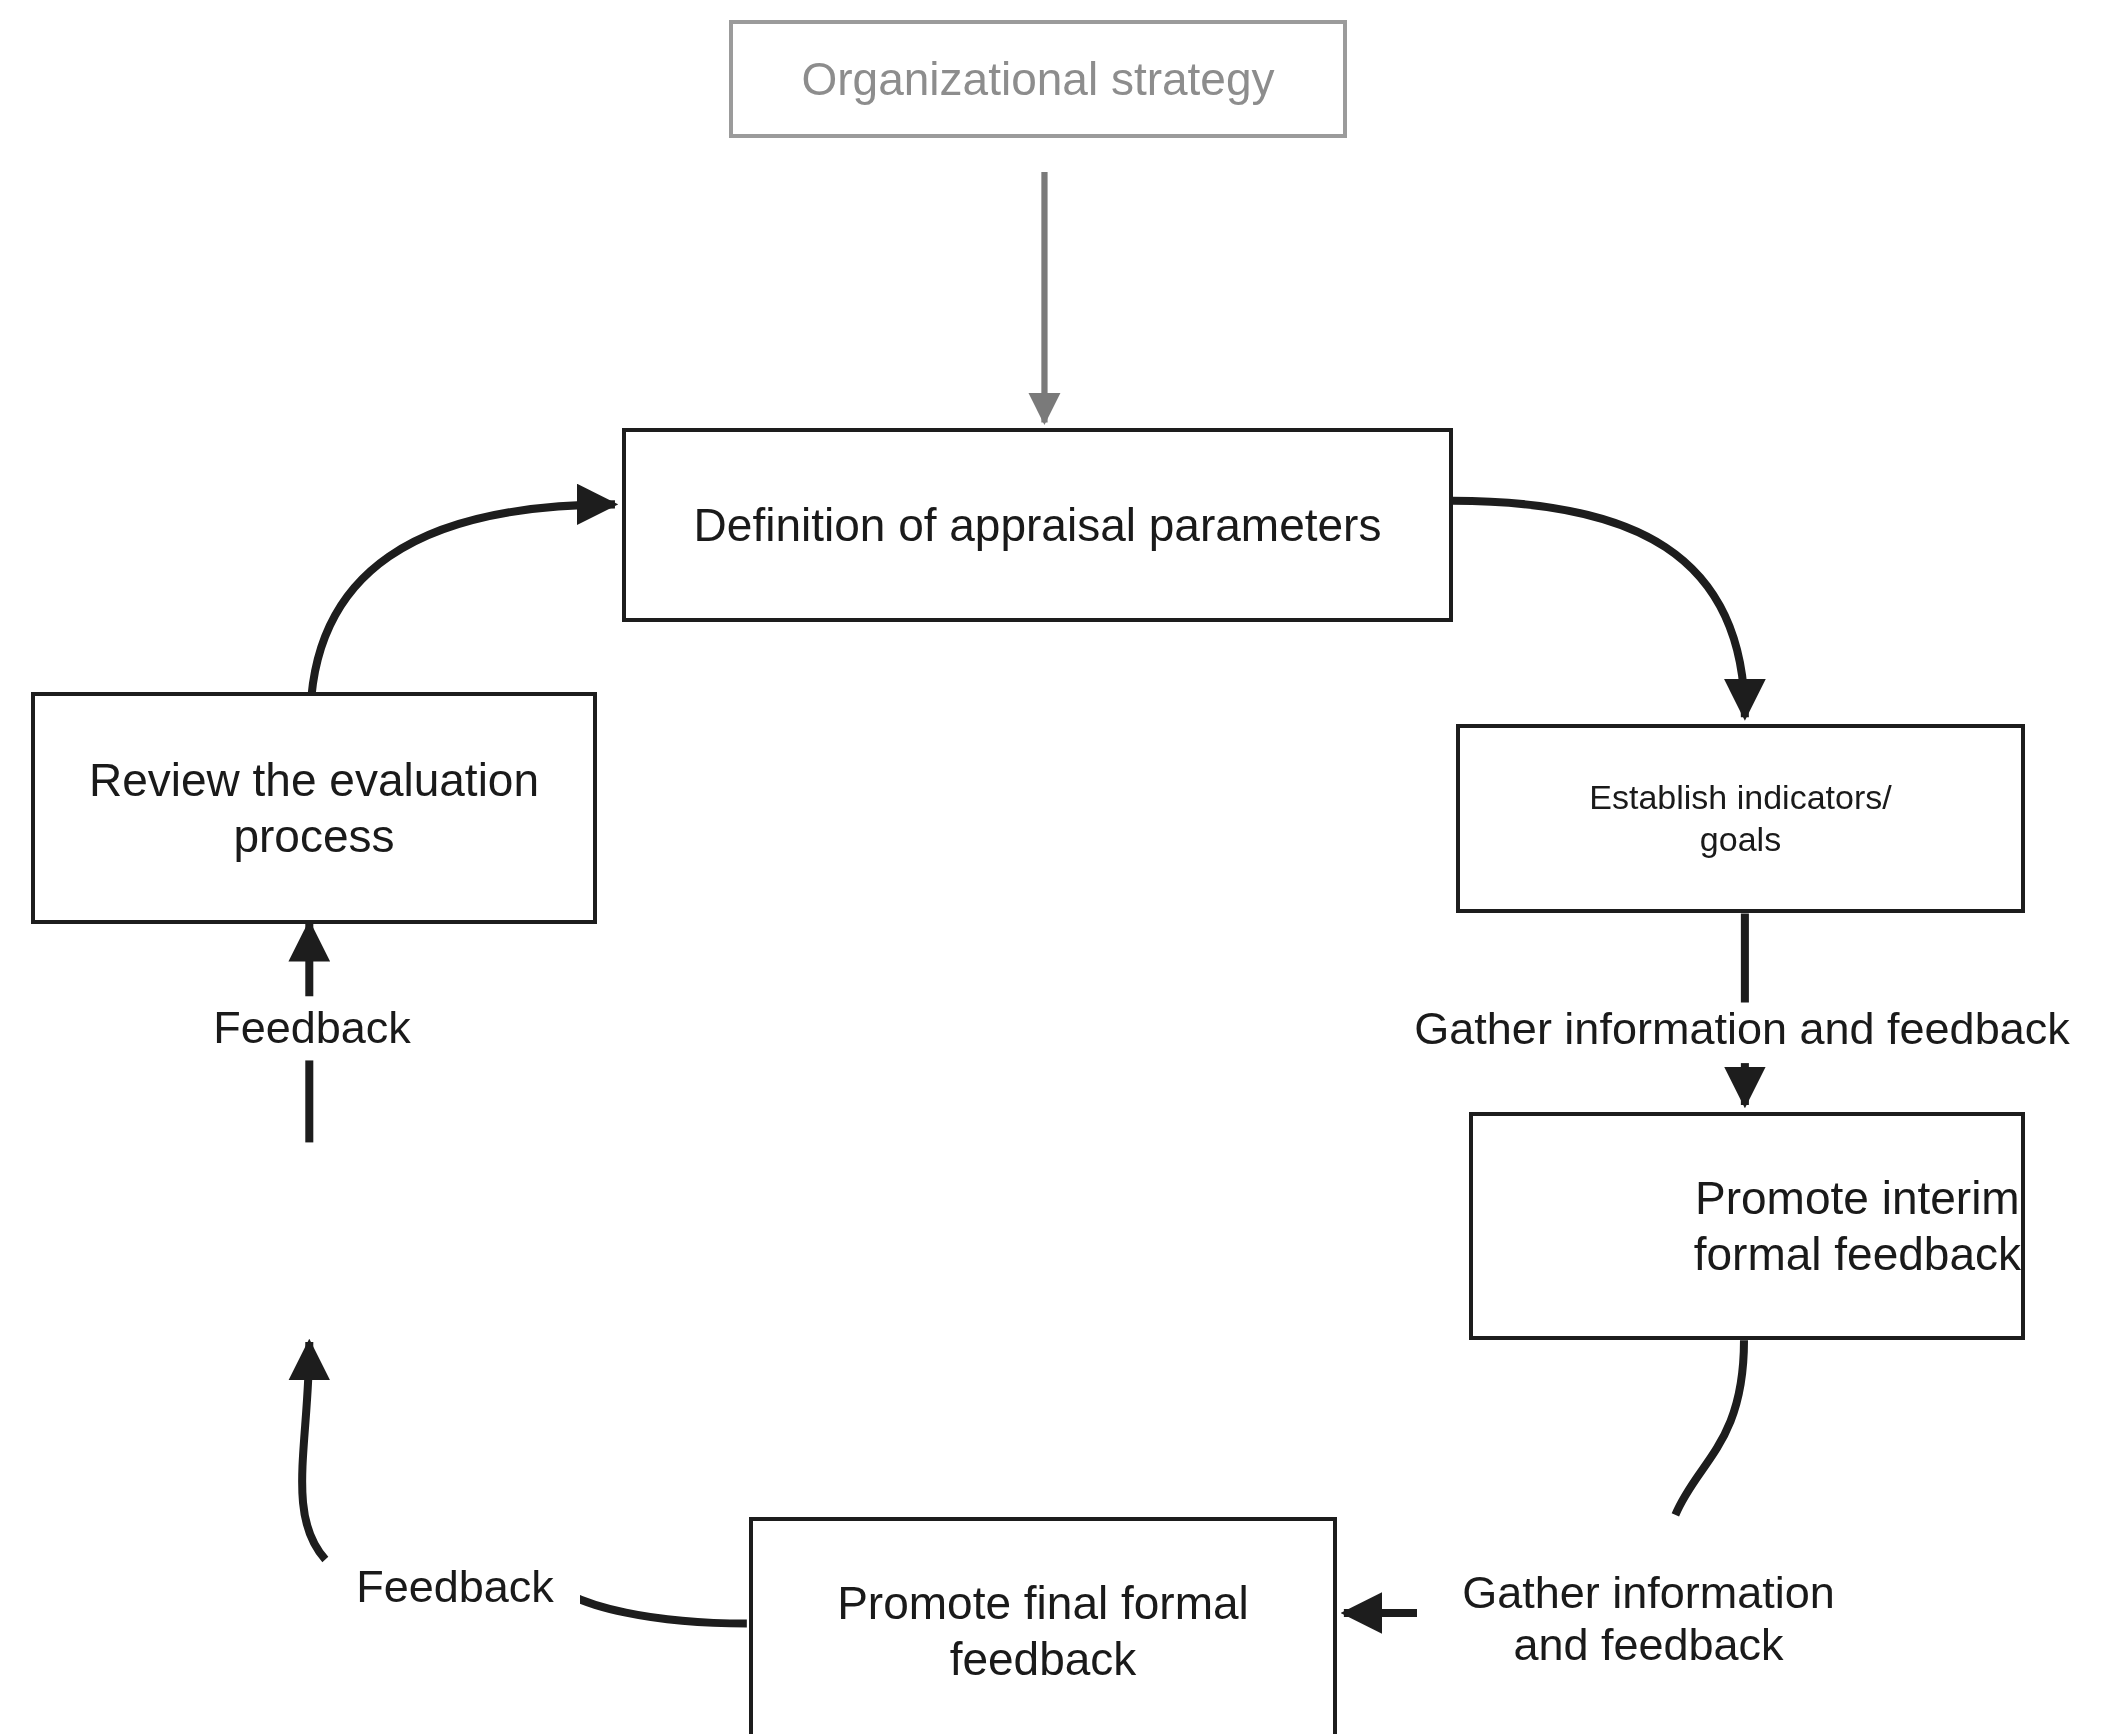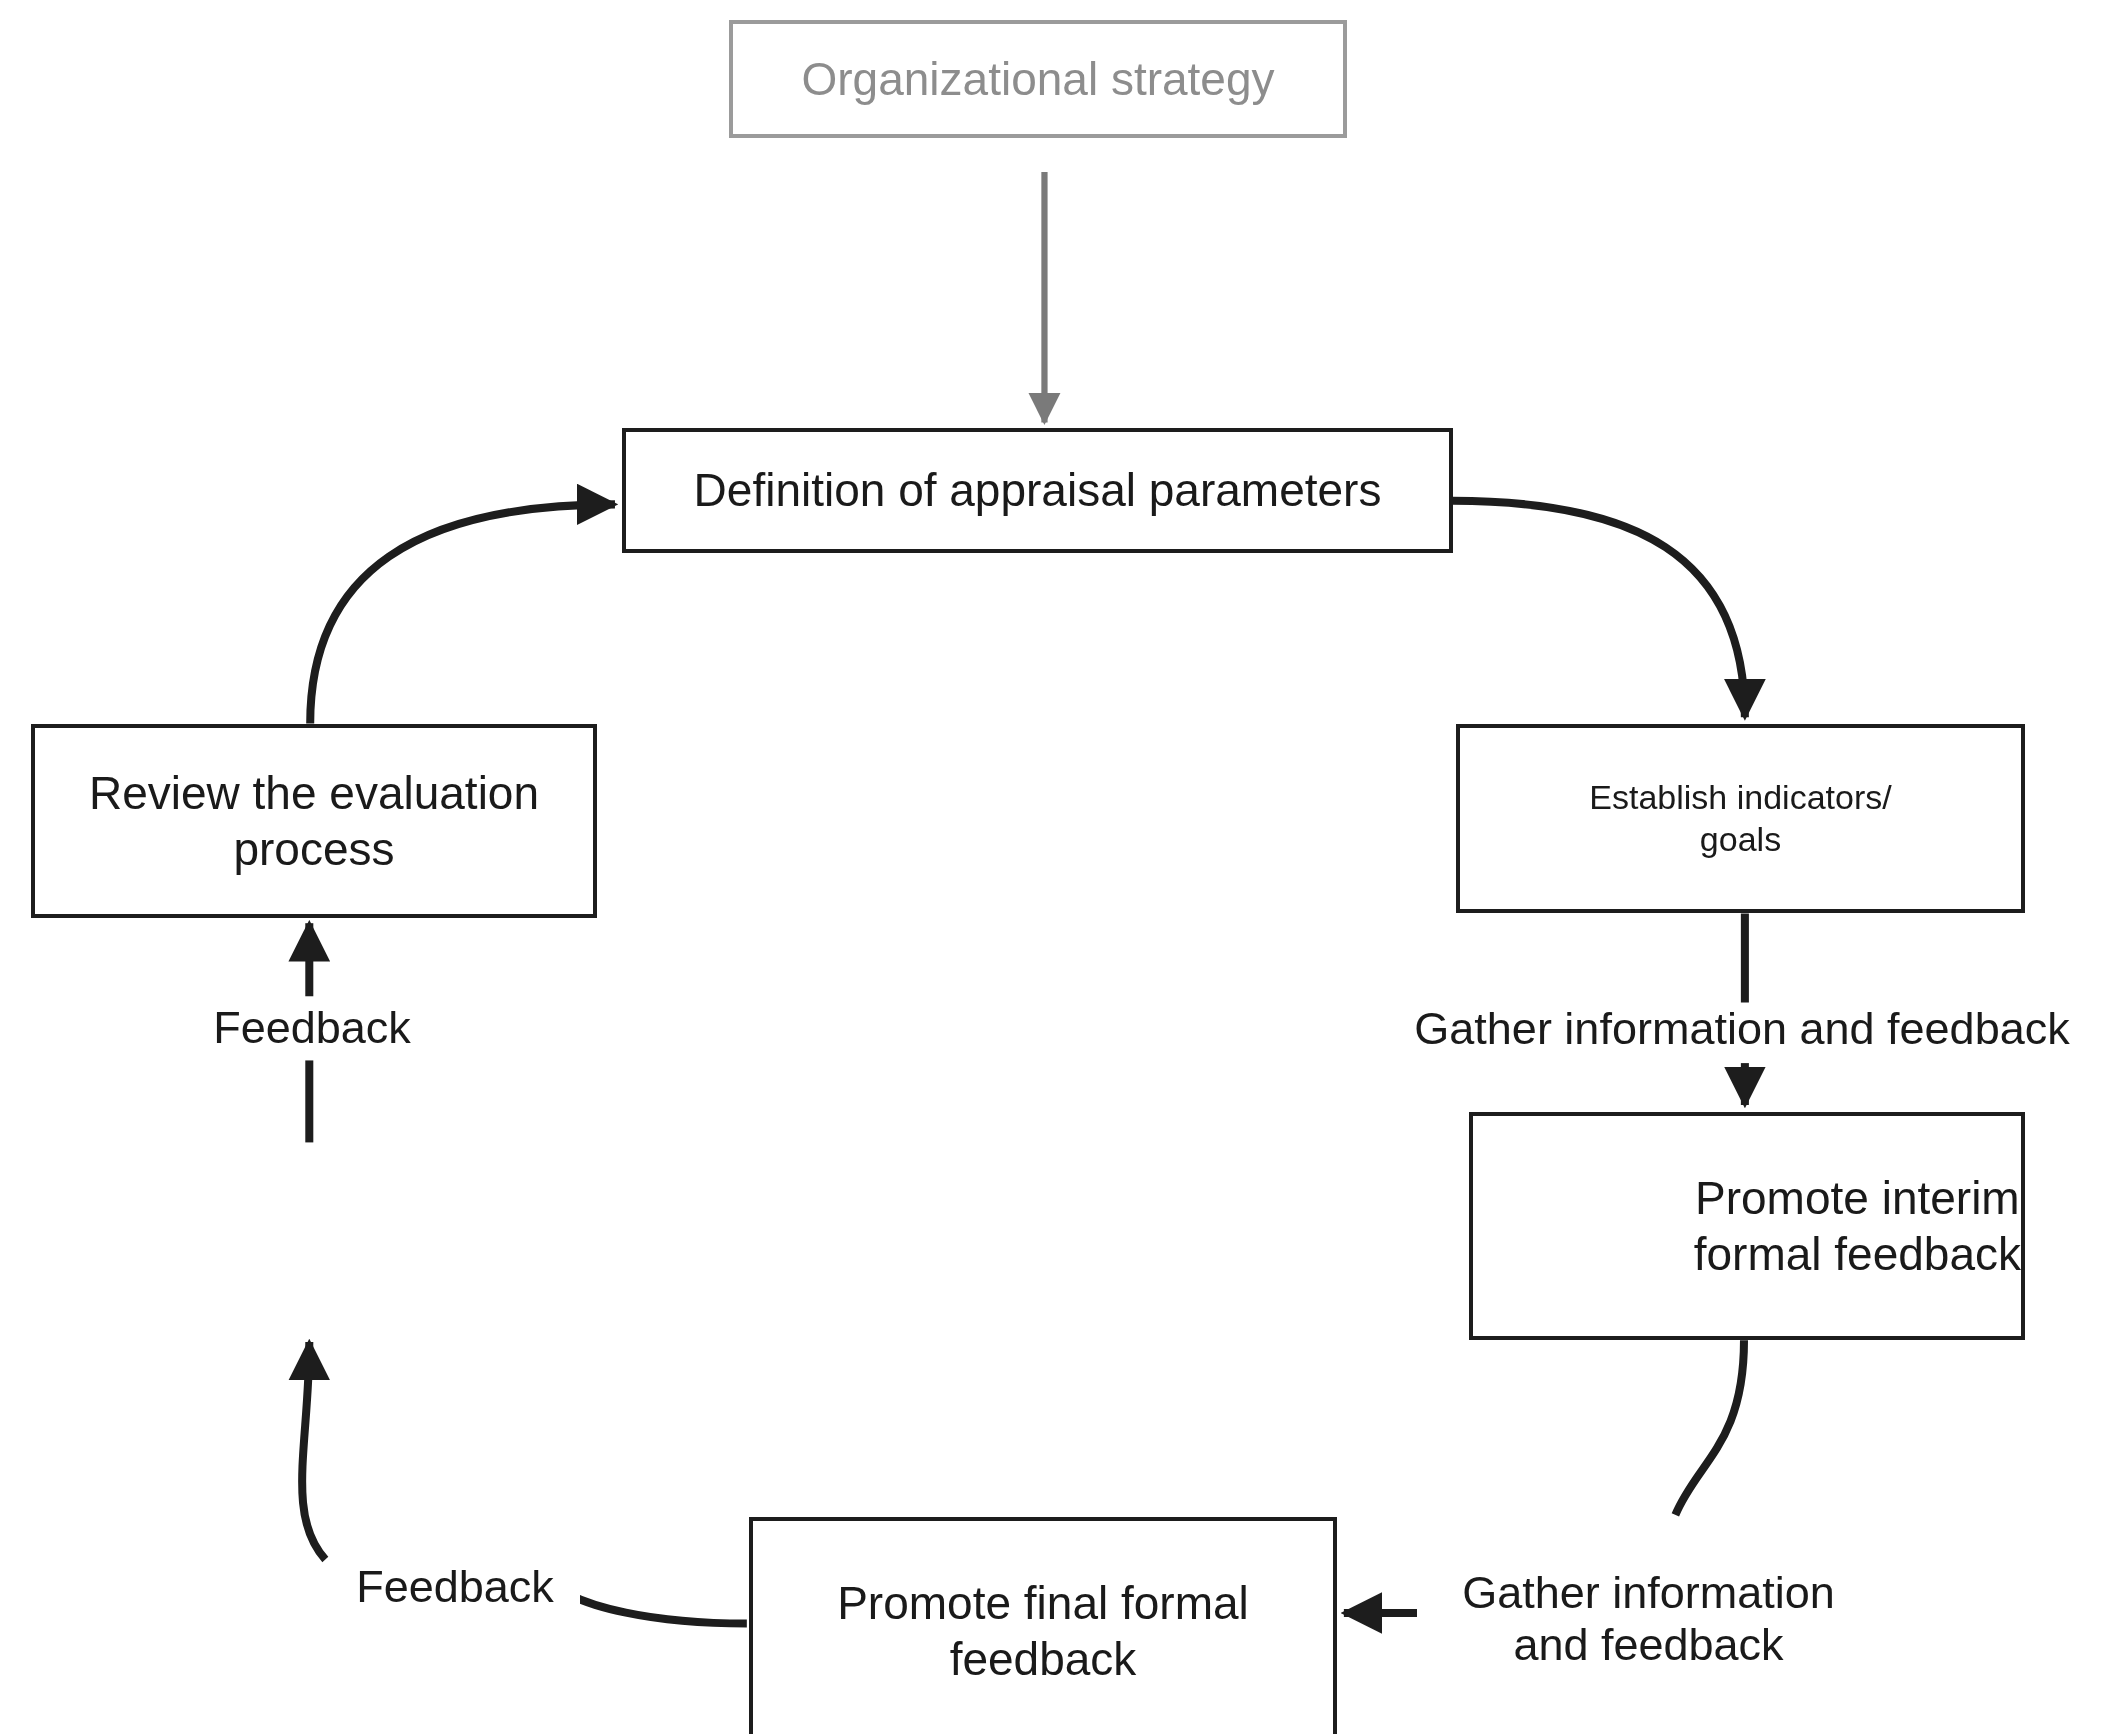--- a/index.html
+++ b/index.html
@@ -26,25 +26,25 @@
     text-align:center;
     color:#1a1a1a;
     line-height:1.22;
     white-space:pre-line;
     z-index:3;
   }
   .node.black{ border:4.5px solid #1d1d1d; }
   .node.gray { border:4.5px solid #9b9b9b; color:#8d8d8d; }
 
   #node-strategy{ left:729px;  top:19.6px;   width:618px; height:118px; font-size:46px; }
-  #node-definition{ left:622px; top:428px; width:831px; height:125px; font-size:46px; }
+  #node-definition{ left:622px; top:428px; width:831px; height:194px; font-size:46px; }
   #node-indicators{ left:1456px; top:724px; width:569px; height:189px; font-size:34px; }
   #node-interim{ left:1469px; top:1112px; width:556px; height:228px; font-size:46px;justify-content:flex-end; }
   #node-final{ left:749px; top:1517px; width:588px; height:228px; font-size:46px; }
-  #node-review{ left:31px; top:724px; width:566px; height:194px; font-size:46px; }
+  #node-review{ left:31px; top:692px; width:566px; height:232px; font-size:46px; }
   #node-training{ left:31px; top:1142px; width:566px; height:194px; font-size:46px; }
 
   
   .edge-label{
     position:absolute;
     color:#1a1a1a;
     font-size:45px;
     line-height:1.16;
     text-align:center;
     white-space:pre-line;

